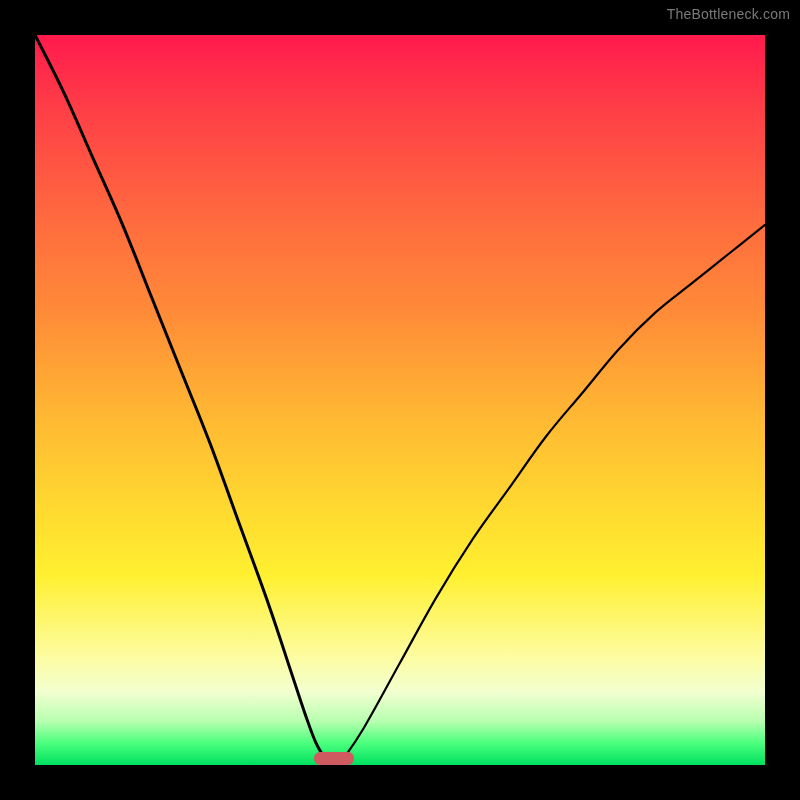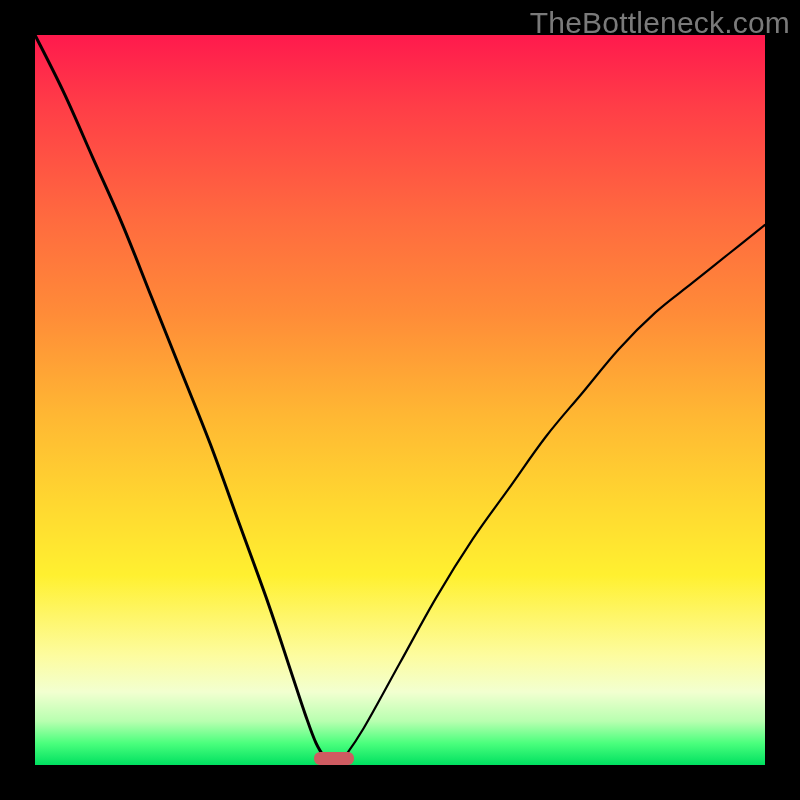--- a/index.html
+++ b/index.html
@@ -40,21 +40,21 @@
       #b8ffb0 94%,
       #4bff7d 97%,
       #00e060 100%
     );
   }
   .watermark {
     position: absolute;
     top: 6px;
     right: 10px;
     color: #7a7a7a;
-    font-size: 30px;
+    font-size: 14px;
     letter-spacing: 0.2px;
     user-select: none;
   }
   svg.curve {
     position: absolute;
     left: 0;
     top: 0;
     width: 730px;
     height: 730px;
     overflow: visible;

